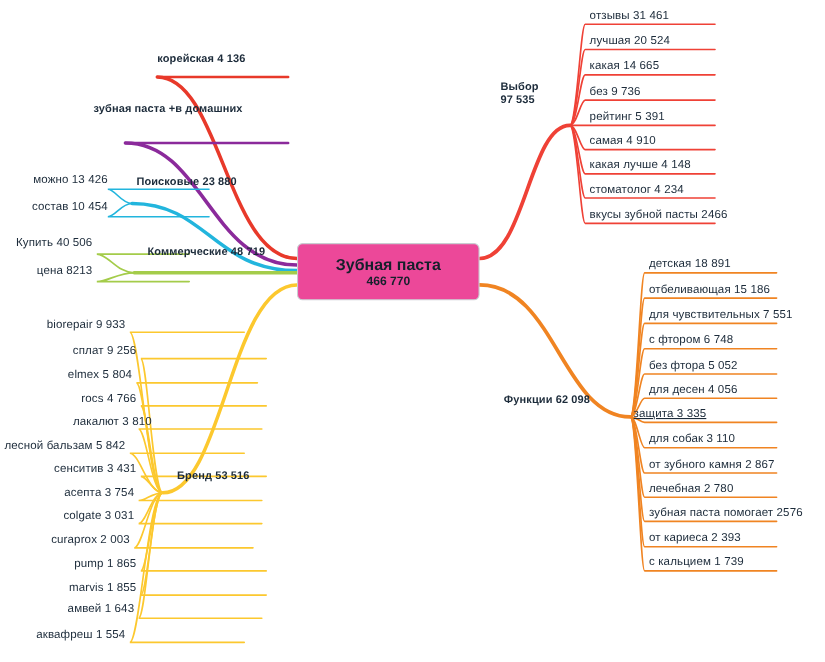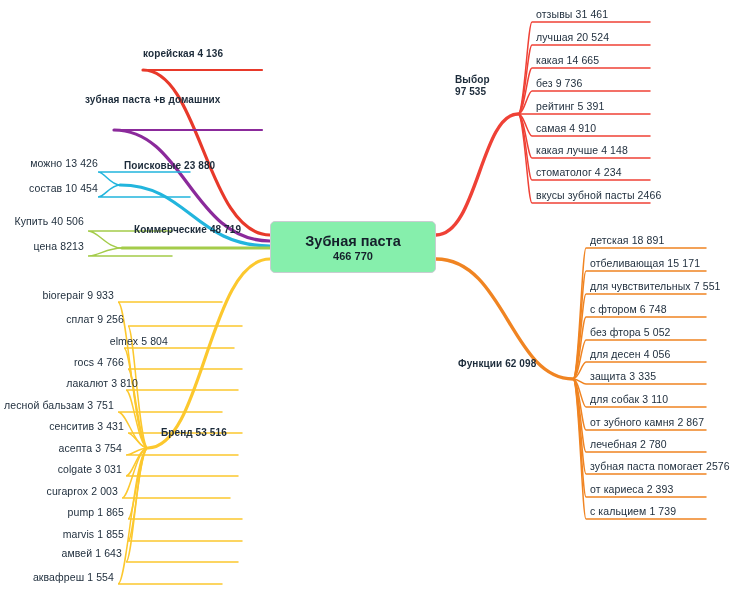--- a/index.html
+++ b/index.html
@@ -4,21 +4,21 @@
 <style>
   html,body{margin:0;padding:0;background:#ffffff;}
   body{width:750px;height:602px;overflow:hidden;
        font-family:"Liberation Sans","DejaVu Sans",sans-serif;}
   #map{position:relative;width:750px;height:602px;}
   svg.lines{position:absolute;left:0;top:0;width:750px;height:602px;}
   .lbl{position:absolute;white-space:nowrap;color:#1c2b3a;line-height:1.15;}
   .leaf{font-size:10.5px;letter-spacing:0.1px;text-align:center;}
   .branch-title{font-size:10px;font-weight:bold;letter-spacing:0.1px;}
   .center-box{position:absolute;left:270px;top:221px;width:166px;height:52px;
-      border:1px solid #c9ccd1;border-radius:5px;background:#86efac;
+      border:1px solid #c9ccd1;border-radius:5px;background:#ec4899;
       display:flex;flex-direction:column;align-items:center;justify-content:center;
       box-sizing:border-box;z-index:5;}
   .center-box .l1{font-size:14.5px;font-weight:bold;color:#15202b;}
   .center-box .l2{font-size:11px;font-weight:bold;color:#15202b;margin-top:1px;}
   .ta-r{text-align:right;}
 </style>
 </head>
 <body>
 
 <div id="map">
@@ -93,24 +93,24 @@
   <div class="lbl leaf ta-r" style="left:0px;top:182px;width:98px;">состав 10 454</div>
 
   <div class="lbl branch-title" style="left:134px;top:224px;">Коммерческие 48 719</div>
   <div class="lbl leaf ta-r" style="left:0px;top:215px;width:84px;">Купить 40 506</div>
   <div class="lbl leaf ta-r" style="left:0px;top:240px;width:84px;">цена 8213</div>
 
   <div class="lbl branch-title" style="left:161px;top:427px;">Бренд 53 516</div>
   <div id="brend-leaves">
       <div class="lbl leaf ta-r" style="left: 0px; top: 289px; width: 114px;">biorepair  9 933</div>
       <div class="lbl leaf ta-r" style="left: 0px; top: 313px; width: 124px;">сплат 9 256</div>
-      <div class="lbl leaf ta-r" style="left: 0px; top: 335px; width: 120px; padding-left: 48px;">elmex  5 804</div>
+      <div class="lbl leaf ta-r" style="left: 0px; top: 335px; width: 120px;">elmex  5 804</div>
       <div class="lbl leaf ta-r" style="left: 0px; top: 356px; width: 124px;">rocs 4 766</div>
       <div class="lbl leaf ta-r" style="left: 16px; top: 377px; width: 122px;">лакалют 3 810</div>
-      <div class="lbl leaf ta-r" style="left: 0px; top: 399px; width: 114px;">лесной бальзам 3 751</div>
+      <div class="lbl leaf ta-r" style="left: 0px; top: 399px; width: 114px;">лесной бальзам 5 842</div>
       <div class="lbl leaf ta-r" style="left: 0px; top: 420px; width: 124px;">сенситив 3 431</div>
       <div class="lbl leaf ta-r" style="left: 0px; top: 442px; width: 122px;">асепта 3 754</div>
       <div class="lbl leaf ta-r" style="left: 0px; top: 463px; width: 122px;">colgate 3 031</div>
       <div class="lbl leaf ta-r" style="left: 0px; top: 485px; width: 118px;">curaprox  2 003</div>
       <div class="lbl leaf ta-r" style="left: 0px; top: 506px; width: 124px;">pump  1 865</div>
       <div class="lbl leaf ta-r" style="left: 0px; top: 528px; width: 124px;">marvis  1 855</div>
       <div class="lbl leaf ta-r" style="left: 0px; top: 547px; width: 122px;">амвей 1 643</div>
       <div class="lbl leaf ta-r" style="left: 0px; top: 571px; width: 114px;">аквафреш 1 554</div>
     </div>
 
@@ -126,26 +126,26 @@
       <div class="lbl leaf" style="left: 536px; top: 100px;">рейтинг 5 391</div>
       <div class="lbl leaf" style="left: 536px; top: 122px;">самая 4 910</div>
       <div class="lbl leaf" style="left: 536px; top: 144px;">какая лучше 4 148</div>
       <div class="lbl leaf" style="left: 536px; top: 166px;">стоматолог 4 234</div>
       <div class="lbl leaf" style="left: 536px; top: 189px;">вкусы зубной пасты 2466</div>
     </div>
 
   <div class="lbl branch-title" style="left:458px;top:358px;">Функции 62 098</div>
   <div id="funkcii-leaves">
       <div class="lbl leaf" style="left: 590px; top: 234px;">детская  18 891</div>
-      <div class="lbl leaf" style="left: 590px; top: 257px;">отбеливающая 15 171</div>
+      <div class="lbl leaf" style="left: 590px; top: 257px;">отбеливающая 15 186</div>
       <div class="lbl leaf" style="left: 590px; top: 280px;">для чувствительных 7 551</div>
       <div class="lbl leaf" style="left: 590px; top: 303px;">с фтором 6 748</div>
       <div class="lbl leaf" style="left: 590px; top: 326px;">без фтора 5 052</div>
       <div class="lbl leaf" style="left: 590px; top: 348px;">для десен 4 056</div>
-      <div class="lbl leaf" style="left: 590px; top: 370px;">защита  3 335</div>
+      <div class="lbl leaf" style="left: 576px; top: 370px; text-decoration: underline;">защита  3 335</div>
       <div class="lbl leaf" style="left: 590px; top: 393px;">для собак 3 110</div>
       <div class="lbl leaf" style="left: 590px; top: 416px;">от зубного камня 2 867</div>
       <div class="lbl leaf" style="left: 590px; top: 438px;">лечебная 2 780</div>
       <div class="lbl leaf" style="left: 590px; top: 460px;">зубная паста помогает 2576</div>
       <div class="lbl leaf" style="left: 590px; top: 483px;">от кариеса 2 393</div>
       <div class="lbl leaf" style="left: 590px; top: 505px;">с кальцием 1 739</div>
     </div>
 
 </div>
 

